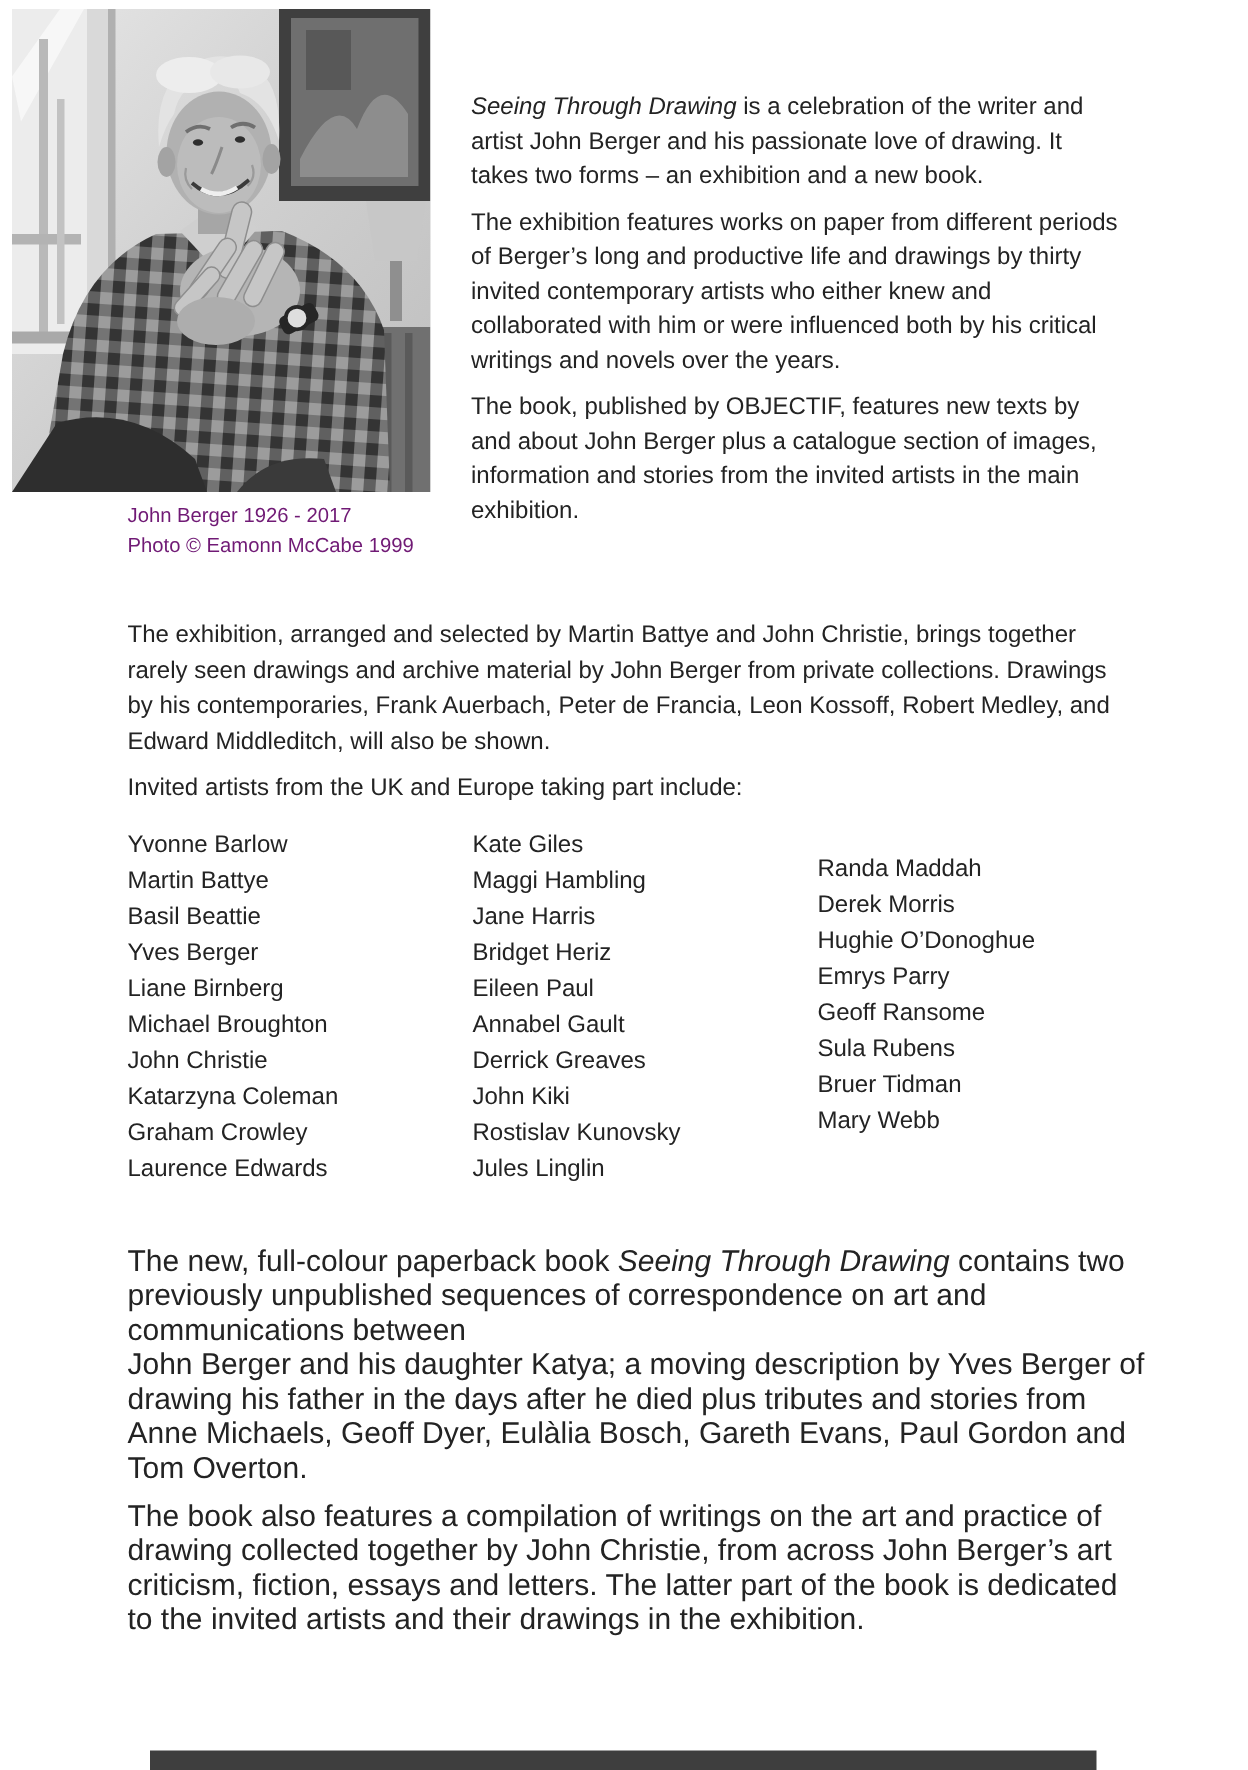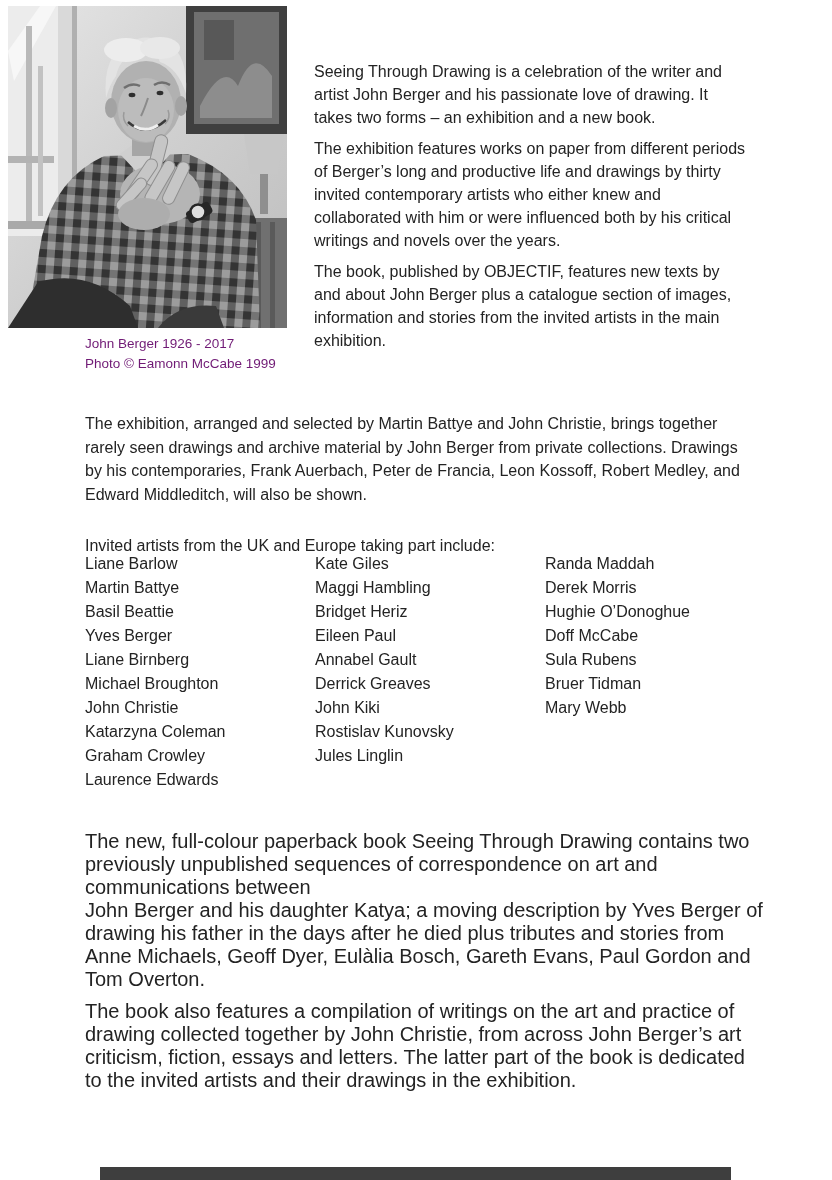--- a/index.html
+++ b/index.html
@@ -7,28 +7,28 @@
     position:relative;width:832px;height:1180px;background:#ffffff;overflow:hidden;
     font-family:"Liberation Sans","DejaVu Sans",sans-serif;color:#232323;
   }
   .photo{position:absolute;left:8px;top:6px;width:279px;height:322px;background:#d6d6d6;overflow:hidden;}
   .photo svg{display:block;}
   .caption{position:absolute;left:85px;top:334px;font-size:13.5px;line-height:19.5px;color:#701a75;}
   .intro{position:absolute;left:314px;top:60px;width:436px;font-size:16px;line-height:23px;}
   .intro p{margin:0 0 8px 0;}
   .midblock{position:absolute;left:85px;top:412px;width:670px;font-size:16px;line-height:23.5px;}
   .midblock p{margin:0;}
-  .midblock .invited{margin-top:28px;}
+  .midblock .invited{margin-top:8px;}
   .artists{position:absolute;left:85px;top:552px;width:680px;display:flex;font-size:16px;line-height:24px;}
   .artist-col{width:230px;flex:0 0 auto;}
-  .artist-col.c3{width:200px;}
+  .artist-col.c3{width:200px;margin-top:16px;}
   .bookblock{position:absolute;left:85px;top:830px;width:682px;font-size:20px;line-height:23px;}
   .bookblock p{margin:0 0 9px 0;}
   .prewrap{white-space:pre-wrap;}
-  .it{}
+  .it{font-style:italic;}
   .footer-bar{position:absolute;left:100px;top:1167px;width:631px;height:13px;background:#3e3e3e;}
 </style>
 </head>
 <body>
 
 <div class="page">
 
   <div class="photo" title="Black and white portrait of John Berger smiling, hands clasped in front of his chin, wearing a checked shirt and wristwatch">
     <svg width="279" height="322" viewBox="0 0 279 322" xmlns="http://www.w3.org/2000/svg">
       <defs>
@@ -132,47 +132,49 @@
     <p>The book, published by OBJECTIF, features new texts by and about John Berger plus a catalogue section of images, information and stories from the invited artists in the main exhibition.</p>
   </div>
 
   <div class="midblock">
     <p>The exhibition, arranged and selected by Martin Battye and John Christie, brings together rarely seen drawings and archive material by John Berger from private collections. Drawings by his contemporaries, Frank Auerbach, Peter de Francia, Leon Kossoff, Robert Medley, and Edward Middleditch, will also be shown.</p>
     <p class="invited">Invited artists from the UK and Europe taking part include:</p>
   </div>
 
   <div class="artists">
     <div class="artist-col c1">
-        <div class="artist-name">Liane Barlow</div>
+        <div class="artist-name">Yvonne Barlow</div>
         <div class="artist-name">Martin Battye</div>
         <div class="artist-name">Basil Beattie</div>
         <div class="artist-name">Yves Berger</div>
         <div class="artist-name">Liane Birnberg</div>
         <div class="artist-name">Michael Broughton</div>
         <div class="artist-name">John Christie</div>
         <div class="artist-name">Katarzyna Coleman</div>
         <div class="artist-name">Graham Crowley</div>
         <div class="artist-name">Laurence Edwards</div>
       </div>
     <div class="artist-col c2">
         <div class="artist-name">Kate Giles</div>
         <div class="artist-name">Maggi Hambling</div>
+        <div class="artist-name">Jane Harris</div>
         <div class="artist-name">Bridget Heriz</div>
         <div class="artist-name">Eileen Paul</div>
         <div class="artist-name">Annabel Gault</div>
         <div class="artist-name">Derrick Greaves</div>
         <div class="artist-name">John Kiki</div>
         <div class="artist-name">Rostislav Kunovsky</div>
         <div class="artist-name">Jules Linglin</div>
       </div>
     <div class="artist-col c3">
         <div class="artist-name">Randa Maddah</div>
         <div class="artist-name">Derek Morris</div>
         <div class="artist-name">Hughie O’Donoghue</div>
-        <div class="artist-name">Doff McCabe</div>
+        <div class="artist-name">Emrys Parry</div>
+        <div class="artist-name">Geoff Ransome</div>
         <div class="artist-name">Sula Rubens</div>
         <div class="artist-name">Bruer Tidman</div>
         <div class="artist-name">Mary Webb</div>
       </div>
   </div>
 
   <div class="bookblock">
     <p class="prewrap"><span>The new, full-colour paperback book </span><span class="it">Seeing Through Drawing</span><span> contains two previously unpublished sequences of correspondence on art and communications between
 John Berger and his daughter Katya; a moving description by Yves Berger of drawing his father in the days after he died plus tributes and stories from Anne Michaels, Geoff Dyer, Eulàlia Bosch, Gareth Evans, Paul Gordon and Tom Overton.</span></p>
     <p>The book also features a compilation of writings on the art and practice of drawing collected together by John Christie, from across John Berger’s art criticism, fiction, essays and letters. The latter part of the book is dedicated to the invited artists and their drawings in the exhibition.</p>

